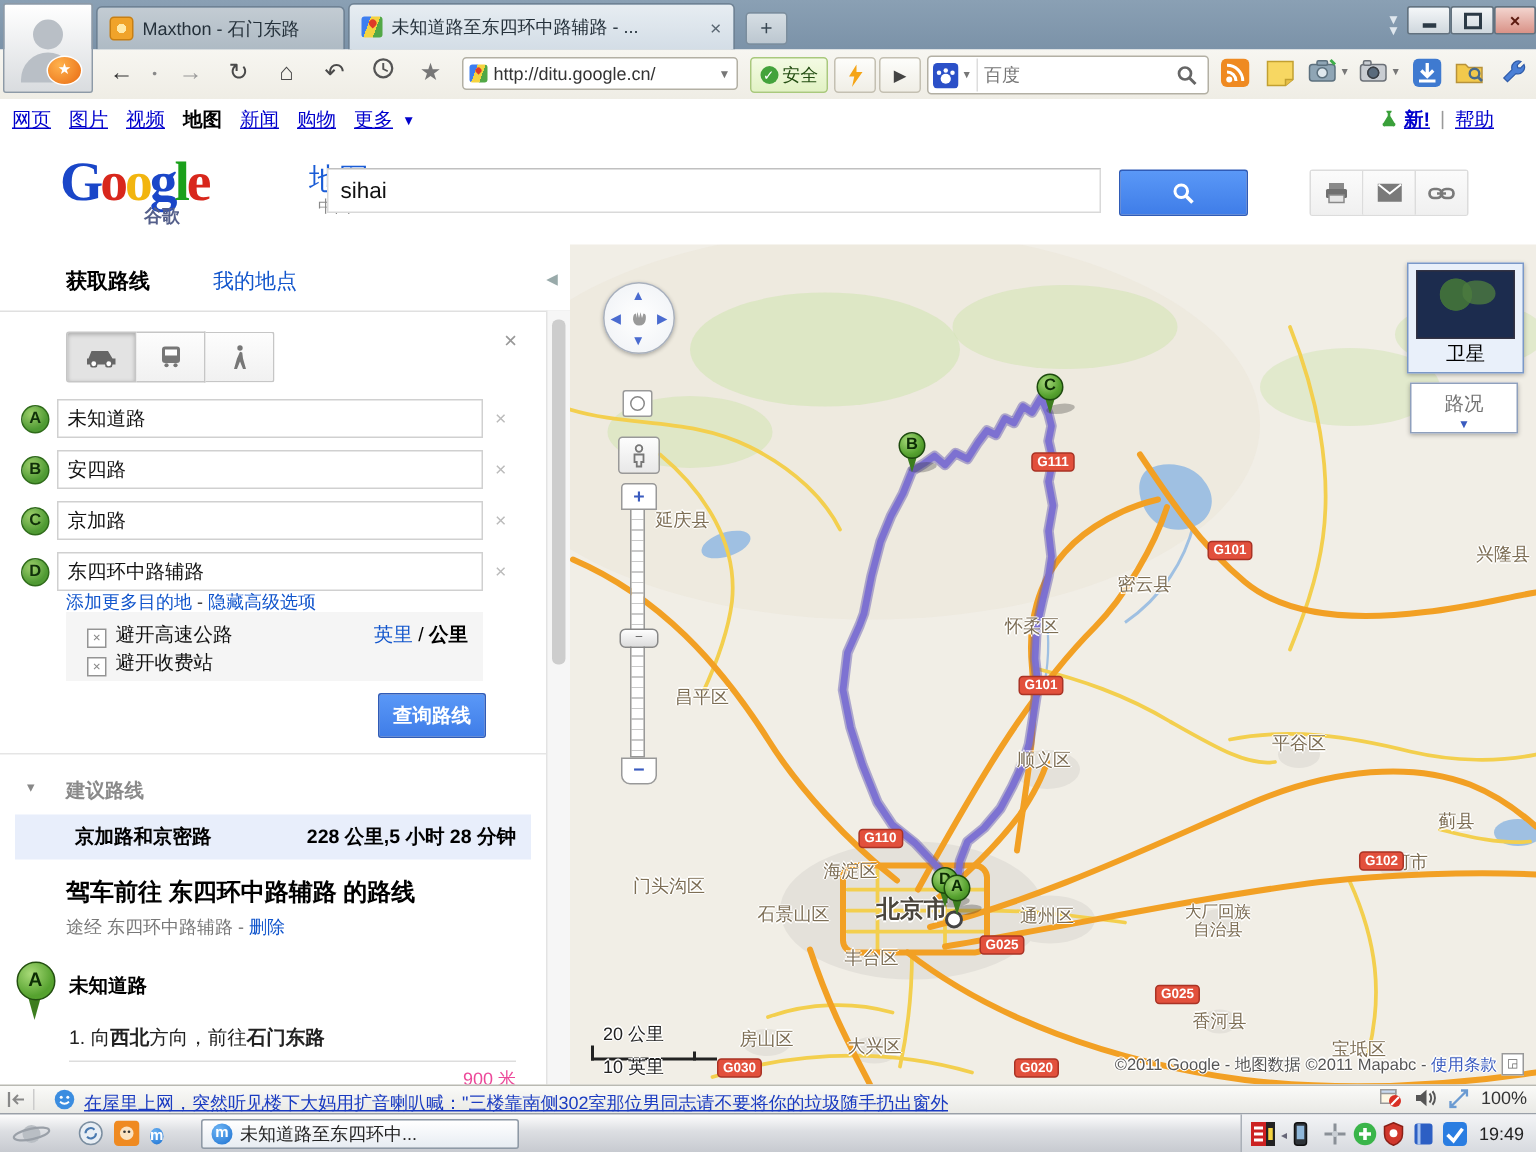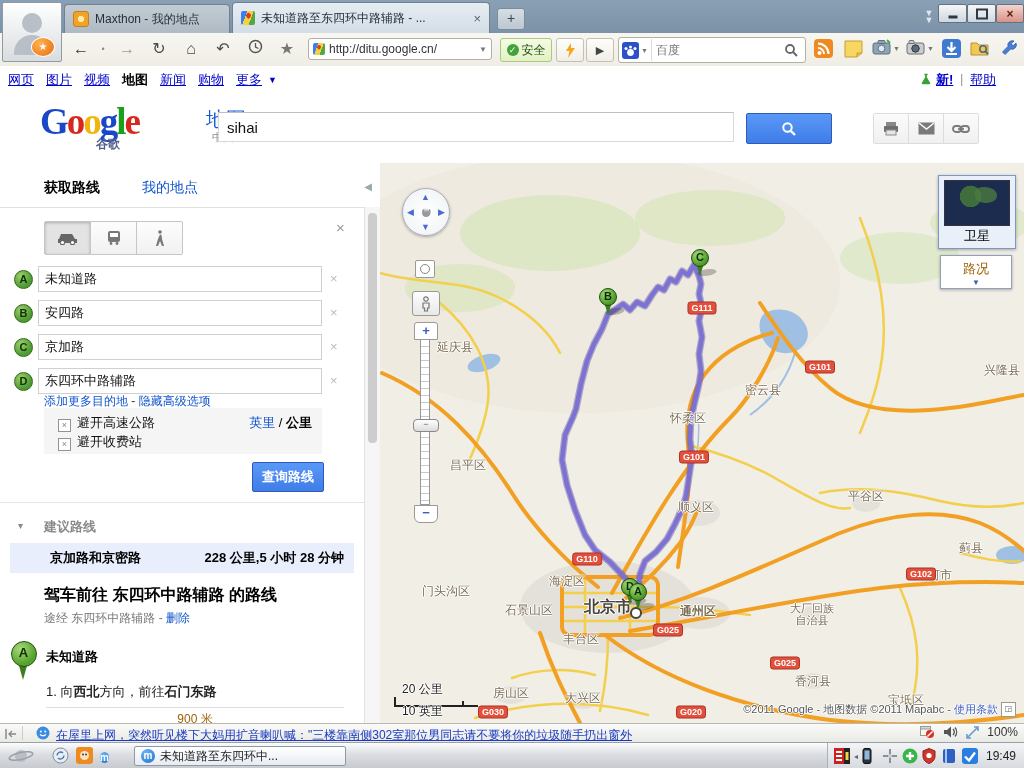--- a/index.html
+++ b/index.html
@@ -99,21 +99,21 @@
   .routehl .st{font-size:13px;font-weight:bold;color:#000000;white-space:nowrap;}
   .driveheading{position:absolute;left:44px;top:422px;font-size:16px;font-weight:bold;color:#000;white-space:nowrap;}
   .viatext{position:absolute;left:44px;top:447px;font-size:12px;color:#777;}
   .viatext a{color:#1155cc;text-decoration:none;}
   .bigpin{position:absolute;left:10px;top:478px;width:28px;height:42px;}
   .bigpin .hd{position:absolute;left:1px;top:0;width:24px;height:24px;border-radius:50%;background:radial-gradient(circle at 35% 30%,#a8da78,#56a22f 65%);border:1px solid #234f10;z-index:2;}
   .bigpin .tl{position:absolute;left:8px;top:21px;width:0;height:0;border-left:5px solid transparent;border-right:5px solid transparent;border-top:18px solid #3c7d1e;z-index:1;}
   .bigpin .lt{position:absolute;left:0;top:4px;width:27px;text-align:center;font-size:13px;font-weight:bold;color:#0d2d05;z-index:3;}
   .startname{position:absolute;left:46px;top:485px;font-size:13px;font-weight:bold;color:#000;}
   .step1{position:absolute;left:46px;top:520px;font-size:13px;color:#222;}
-  .stepdist{position:absolute;left:46px;top:538px;width:298px;text-align:center;font-size:12px;color:#a16207;border-top:1px solid #ddd;padding-top:3px;margin-top:6px;box-sizing:border-box;}
+  .stepdist{position:absolute;left:46px;top:538px;width:298px;text-align:right;font-size:12px;color:#ec4899;border-top:1px solid #ddd;padding-top:3px;margin-top:6px;box-sizing:border-box;}
   .pscroll{position:absolute;left:364px;top:44px;width:16px;height:516px;background:#f6f6f6;border-left:1px solid #e3e3e3;box-sizing:border-box;}
   .pthumb{position:absolute;left:3px;top:6px;width:9px;height:230px;background:#cdcdcd;border-radius:4px;}
 
   
   .map{position:absolute;left:380px;top:163px;width:644px;height:560px;background:#f1eee6;overflow:hidden;}
   .maplbl{position:absolute;transform:translate(-50%,-50%);font-size:12px;color:#7d6e55;white-space:nowrap;text-shadow:1px 0 0 #fff,-1px 0 0 #fff,0 1px 0 #fff,0 -1px 0 #fff;z-index:5;}
   .maplbl.big{font-size:16px;font-weight:bold;color:#4a453c;}
   .maplbl.sm{font-size:11px;}
   .badge{position:absolute;transform:translate(-50%,-50%);background:#e2503c;border:1px solid #a93325;border-radius:3px;color:#fff;font-size:9px;font-weight:bold;padding:1px 3px;line-height:1;z-index:6;}
   .pin{position:absolute;width:18px;height:32px;z-index:8;}
@@ -131,21 +131,21 @@
   .zplus{position:absolute;left:34px;top:159px;width:22px;height:16px;background:#fff;border:1px solid #999;border-radius:3px 3px 0 0;color:#3a5bbf;font-weight:bold;font-size:13px;line-height:15px;text-align:center;z-index:10;}
   .ztrack{position:absolute;left:40px;top:176px;width:10px;height:166px;background:repeating-linear-gradient(#ffffff 0 6px,#c9c9c9 6px 7px);border:1px solid #999;box-sizing:border-box;z-index:9;}
   .zhandle{position:absolute;left:33px;top:256px;width:24px;height:11px;background:linear-gradient(#fefefe,#dcdcdc);border:1px solid #888;border-radius:4px;z-index:11;color:#666;font-size:9px;line-height:9px;text-align:center;}
   .zminus{position:absolute;left:34px;top:342px;width:22px;height:16px;background:#fff;border:1px solid #999;border-radius:0 0 6px 6px;color:#3a5bbf;font-weight:bold;font-size:13px;line-height:14px;text-align:center;z-index:10;}
 
   .satbtn{position:absolute;left:558px;top:12px;width:76px;height:72px;background:#e9f0fa;border:1px solid #7a98c8;box-shadow:0 1px 3px rgba(0,0,0,.3);z-index:12;}
   .satimg{position:absolute;left:5px;top:4px;width:64px;height:44px;background:radial-gradient(circle at 40% 35%,#3f6d3b 0 22%,#1c2c4e 23%),#16233f;border:1px solid #334;}
   .satimg:after{content:"";position:absolute;left:30px;top:6px;width:22px;height:16px;background:#4c7a40;border-radius:40% 60% 50% 50%;opacity:.8;}
   .satlbl{position:absolute;left:0;bottom:3px;width:100%;text-align:center;font-size:13px;color:#000;}
   .trafbtn{position:absolute;left:560px;top:92px;width:70px;height:32px;background:#fff;border:1px solid #8fa0bd;box-shadow:0 1px 3px rgba(0,0,0,.3);z-index:12;}
-  .traflbl{position:absolute;left:0;top:4px;width:100%;text-align:center;font-size:13px;color:#a16207;}
+  .traflbl{position:absolute;left:0;top:4px;width:100%;text-align:center;font-size:13px;color:#737373;}
   .traftri{position:absolute;left:50%;bottom:1px;transform:translateX(-50%);color:#3a5bbf;font-size:8px;line-height:8px;}
 
   .scalebox{position:absolute;left:14px;top:518px;z-index:12;font-size:12px;color:#222;text-shadow:1px 0 0 #fff,-1px 0 0 #fff,0 1px 0 #fff,0 -1px 0 #fff;}
   .scalekm{position:absolute;left:8px;top:0px;white-space:nowrap;}
   .scalebar{position:absolute;left:0px;top:16px;width:82px;height:8px;border-left:2px solid #222;border-bottom:2px solid #222;}
   .scalebar i{position:absolute;right:14px;top:4px;width:2px;height:6px;background:#222;}
   .scalemi{position:absolute;left:8px;top:22px;white-space:nowrap;}
   .copyr{position:absolute;right:26px;bottom:6px;font-size:11px;color:#555;text-shadow:1px 0 0 #fff,-1px 0 0 #fff,0 1px 0 #fff,0 -1px 0 #fff;z-index:12;white-space:nowrap;}
   .copyr a{color:#3a5bbf;text-decoration:none;}
   .cornerbox{position:absolute;right:8px;bottom:6px;width:13px;height:13px;background:#fff;border:1px solid #999;z-index:12;color:#666;font-size:8px;line-height:12px;text-align:center;}
@@ -167,21 +167,21 @@
   .traytime{font-size:12px;color:#222;margin-left:4px;}
 </style>
 </head>
 <body>
 
 <div class="screen">
 
   <div class="titlebar">
     <div class="tab tab1">
       <span class="tabicon mxicon"></span>
-      <span>Maxthon - 我的地点</span>
+      <span>Maxthon - 石门东路</span>
     </div>
     <div class="tab tab2">
       <span class="tabicon mapicon"></span>
       <span>未知道路至东四环中路辅路 - ...</span>
       <span class="tabclose">×</span>
     </div>
     <div class="newtab">+</div>
     <div class="tabchev">▼<br>▼</div>
     <div class="winbtn wb-min">
         <span class="g"></span>
@@ -529,21 +529,21 @@
         <div class="maplbl" style="left: 308px; top: 255px;">怀柔区</div>
         <div class="maplbl" style="left: 316px; top: 344px;">顺义区</div>
         <div class="maplbl" style="left: 486px; top: 333px;">平谷区</div>
         <div class="maplbl" style="left: 622px; top: 207px;">兴隆县</div>
         <div class="maplbl" style="left: 554px; top: 412px;">三河市</div>
         <div class="maplbl" style="left: 591px; top: 385px;">蓟县</div>
         <div class="maplbl" style="left: 187px; top: 418px;">海淀区</div>
         <div class="maplbl" style="left: 66px; top: 428px;">门头沟区</div>
         <div class="maplbl" style="left: 149px; top: 447px;">石景山区</div>
         <div class="maplbl big" style="left: 228px; top: 444px;">北京市</div>
-        <div class="maplbl" style="left: 318px; top: 448px; font-weight: bold;">通州区</div>
+        <div class="maplbl" style="left: 318px; top: 448px;">通州区</div>
         <div class="maplbl" style="left: 201px; top: 476px;">丰台区</div>
         <div class="maplbl" style="left: 131px; top: 530px;">房山区</div>
         <div class="maplbl" style="left: 203px; top: 535px;">大兴区</div>
         <div class="maplbl sm" style="left: 432px; top: 445px;">大厂回族</div>
         <div class="maplbl sm" style="left: 432px; top: 457px;">自治县</div>
         <div class="maplbl" style="left: 433px; top: 518px;">香河县</div>
         <div class="maplbl" style="left: 526px; top: 537px;">宝坻区</div>
       </div>
     <div id="map-badges">
         <div class="badge" style="left: 322px; top: 145px;">G111</div>

